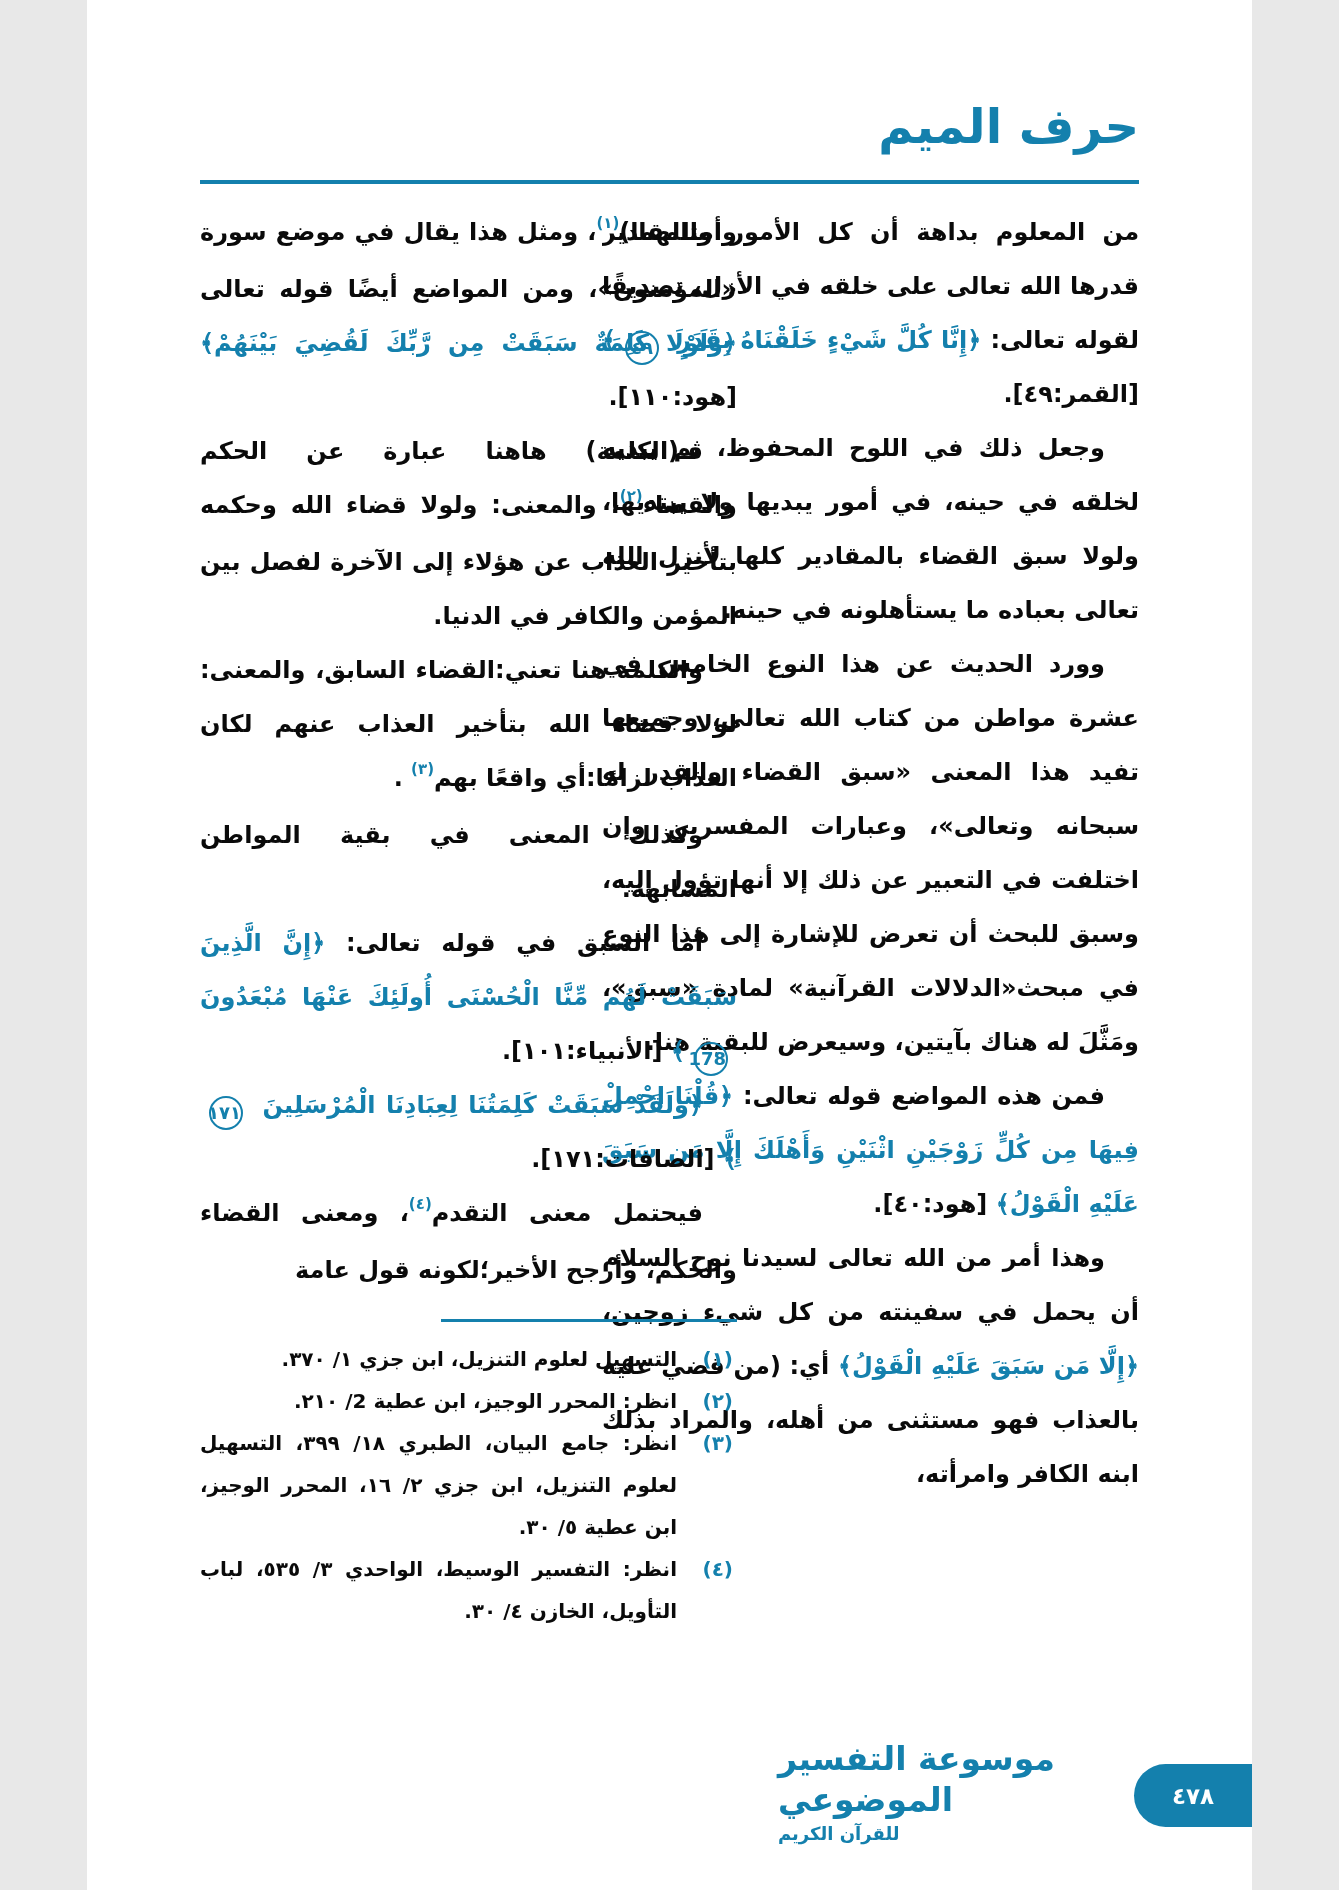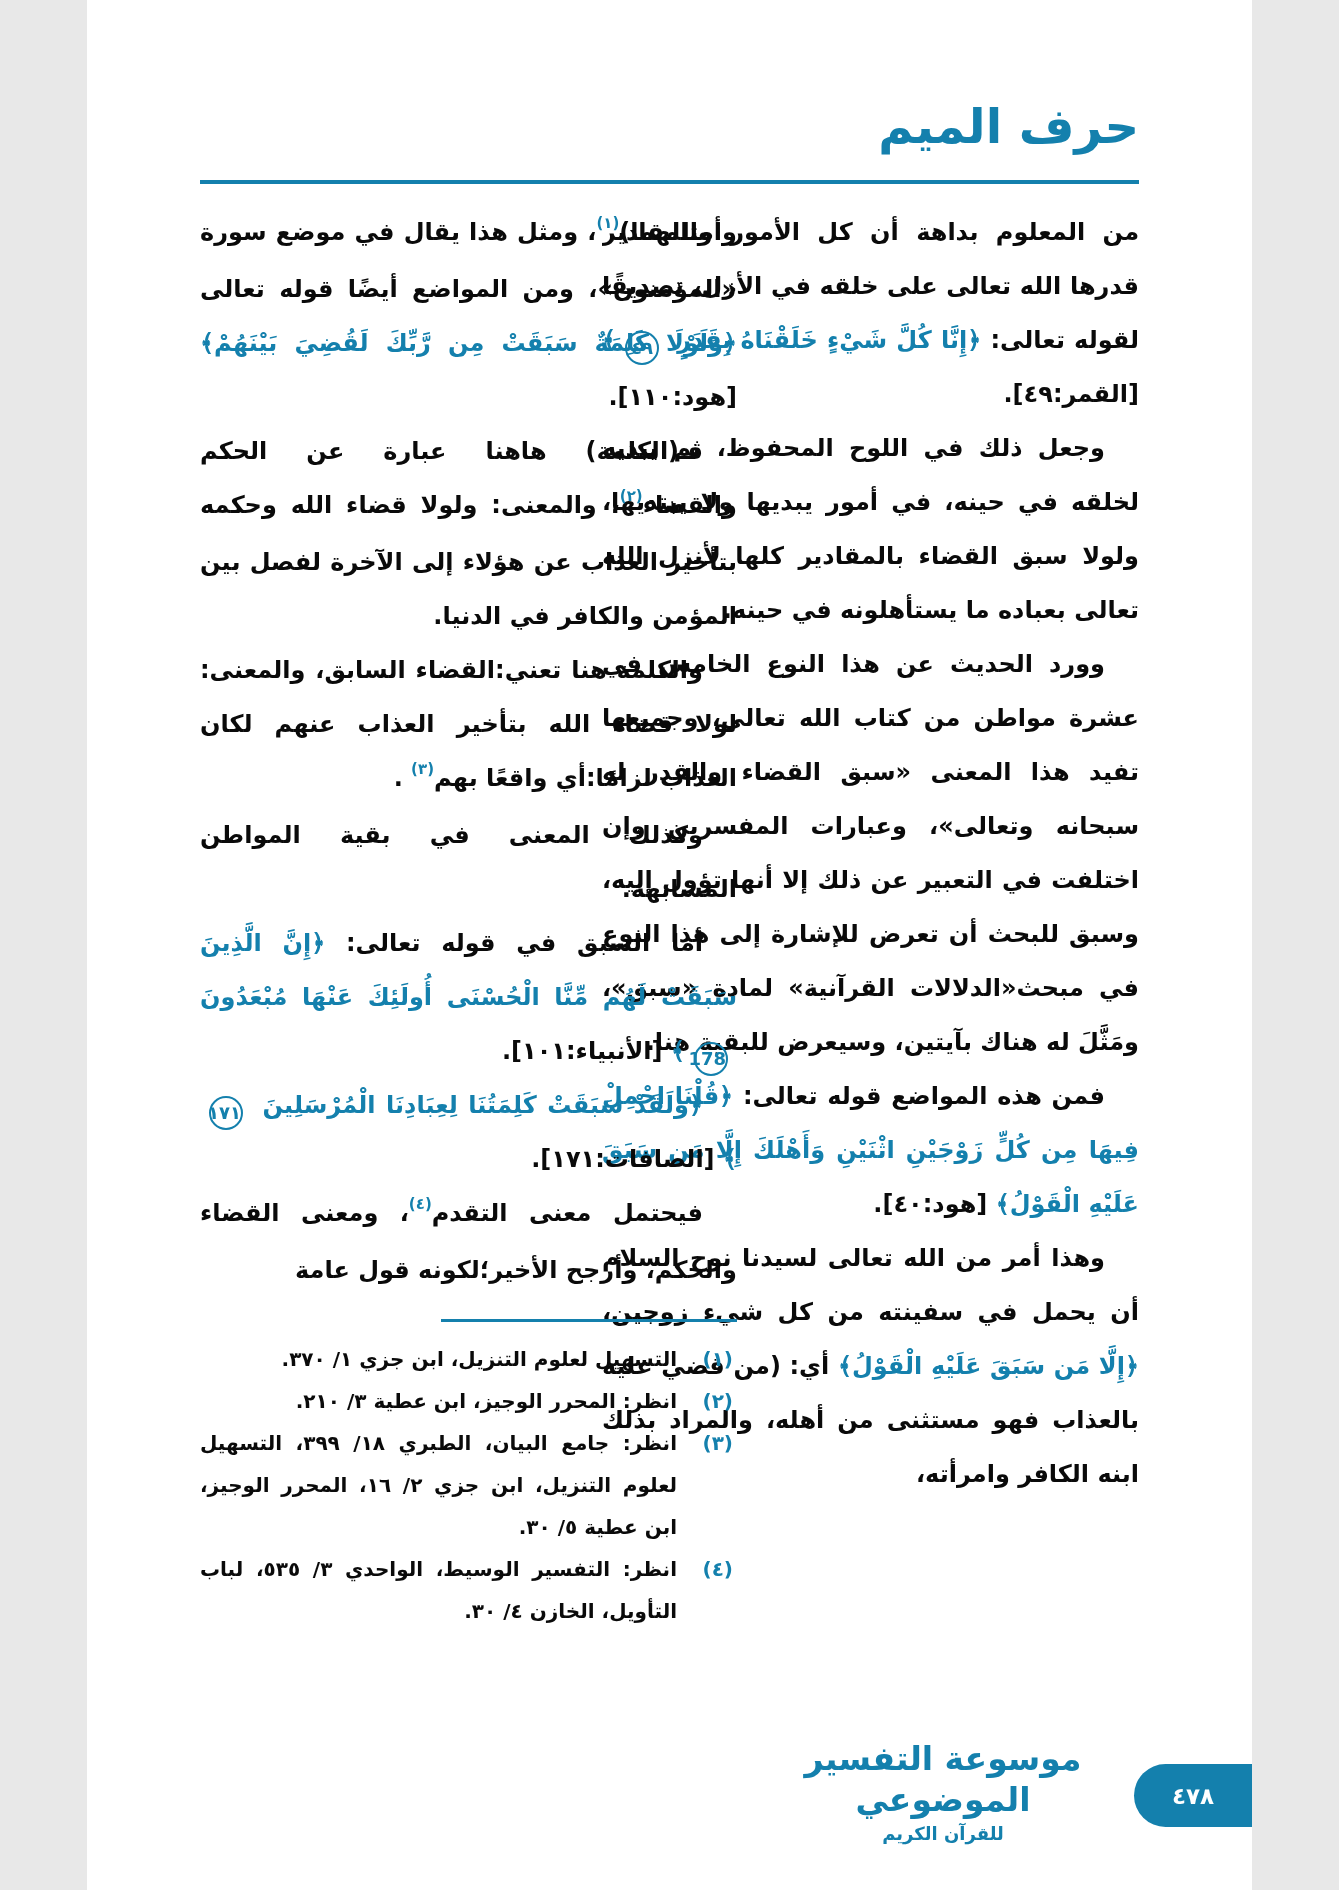--- a/index.html
+++ b/index.html
@@ -89,21 +89,21 @@
   .fn-marker {
     position: absolute;
     right: 4px; top: 0;
     color: var(--accent);
   }
 
   .footer-logo {
     position: absolute;
     bottom: 45px; right: 144px;
     width: 330px;
-    text-align: center;
+    text-align: left;
     color: var(--accent);
     line-height: 1.25;
   }
   .footer-logo .logo-title    { font-size: 33px; font-weight: bold; display: block; }
   .footer-logo .logo-subtitle { font-size: 18px; font-weight: bold; display: block; margin-top: 2px; }
 
   .page-number-badge {
     position: absolute;
     top: 1764px; right: 0;
     width: 118px; height: 63px;
@@ -139,21 +139,21 @@
         <p class="para"><span class="seg-t">والكلمة هنا تعني:القضاء السابق، والمعنى: لولا قضاء الله بتأخير العذاب عنهم لكان العذاب لزامًا:أي واقعًا بهم</span><span class="seg-sup">(٣)</span><span class="seg-t"> .</span></p>
         <p class="para"><span class="seg-t">وكذلك المعنى في بقية المواطن المشابهة.</span></p>
         <p class="para"><span class="seg-t">أما السبق في قوله تعالى: </span><span class="seg-q">﴿إِنَّ الَّذِينَ سَبَقَتْ لَهُم مِّنَّا الْحُسْنَى أُولَئِكَ عَنْهَا مُبْعَدُونَ </span><span class="seg-vn">178</span><span class="seg-q">﴾ </span><span class="seg-r">[الأنبياء:١٠١].</span></p>
         <p class="para"><span class="seg-q">﴿وَلَقَدْ سَبَقَتْ كَلِمَتُنَا لِعِبَادِنَا الْمُرْسَلِينَ </span><span class="seg-vn">١٧١</span><span class="seg-q">﴾ </span><span class="seg-r">[الصافات:١٧١].</span></p>
         <p class="para"><span class="seg-t">فيحتمل معنى التقدم</span><span class="seg-sup">(٤)</span><span class="seg-t">، ومعنى القضاء والحكم، وأرجح الأخير؛لكونه قول عامة</span></p>
       </div>
     <div class="footnote-block">
       <div class="fn-rule"></div>
       <div>
           <div class="footnote"><span class="fn-marker">(١)</span><span>التسهيل لعلوم التنزيل، ابن جزي ١/ ٣٧٠.</span></div>
-          <div class="footnote"><span class="fn-marker">(٢)</span><span>انظر: المحرر الوجيز، ابن عطية ٣/ ٢١٠.</span></div>
+          <div class="footnote"><span class="fn-marker">(٢)</span><span>انظر: المحرر الوجيز، ابن عطية 2/ ٢١٠.</span></div>
           <div class="footnote"><span class="fn-marker">(٣)</span><span>انظر: جامع البيان، الطبري ١٨/ ٣٩٩، التسهيل لعلوم التنزيل، ابن جزي ٢/ ١٦، المحرر الوجيز، ابن عطية ٥/ ٣٠.</span></div>
           <div class="footnote"><span class="fn-marker">(٤)</span><span>انظر: التفسير الوسيط، الواحدي ٣/ ٥٣٥، لباب التأويل، الخازن ٤/ ٣٠.</span></div>
         </div>
     </div>
   </div>
 
   <div class="footer-logo">
     <span class="logo-title">موسوعة التفسير الموضوعي</span>
     <span class="logo-subtitle">للقرآن الكريم</span>
   </div>

